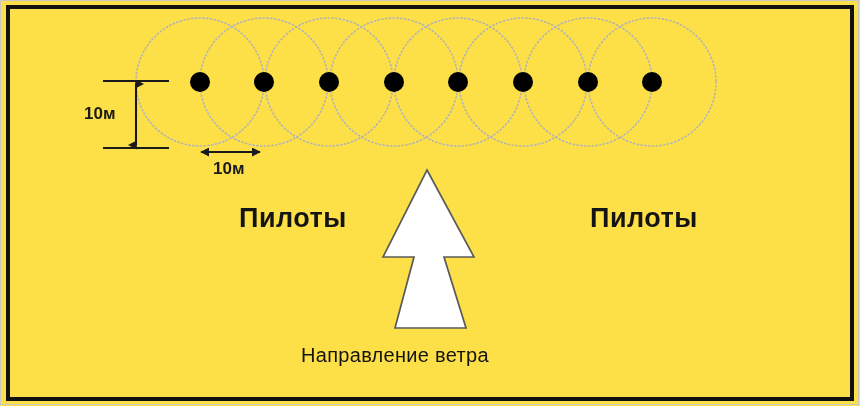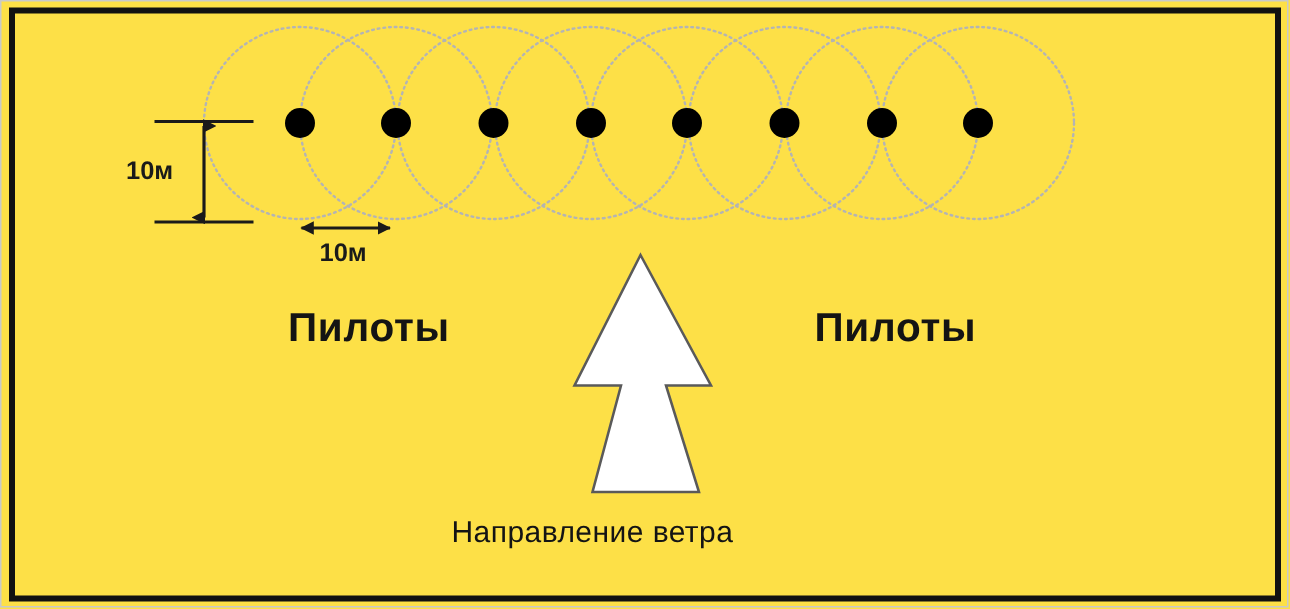--- a/index.html
+++ b/index.html
@@ -57,20 +57,21 @@
     font-size: 17px;
     font-weight: bold;
     letter-spacing: 0px;
     color: #1a1a1a;
   }
   .pilot-label {
     font-size: 27px;
     font-weight: bold;
     color: #141414;
     letter-spacing: 0.5px;
+    margin-left: 47px;
   }
   .wind-label {
     font-size: 20px;
     font-weight: normal;
     color: #141414;
     letter-spacing: 0.3px;
   }
   #label-dim-vertical {
     left: 84px;
     top: 104px;

